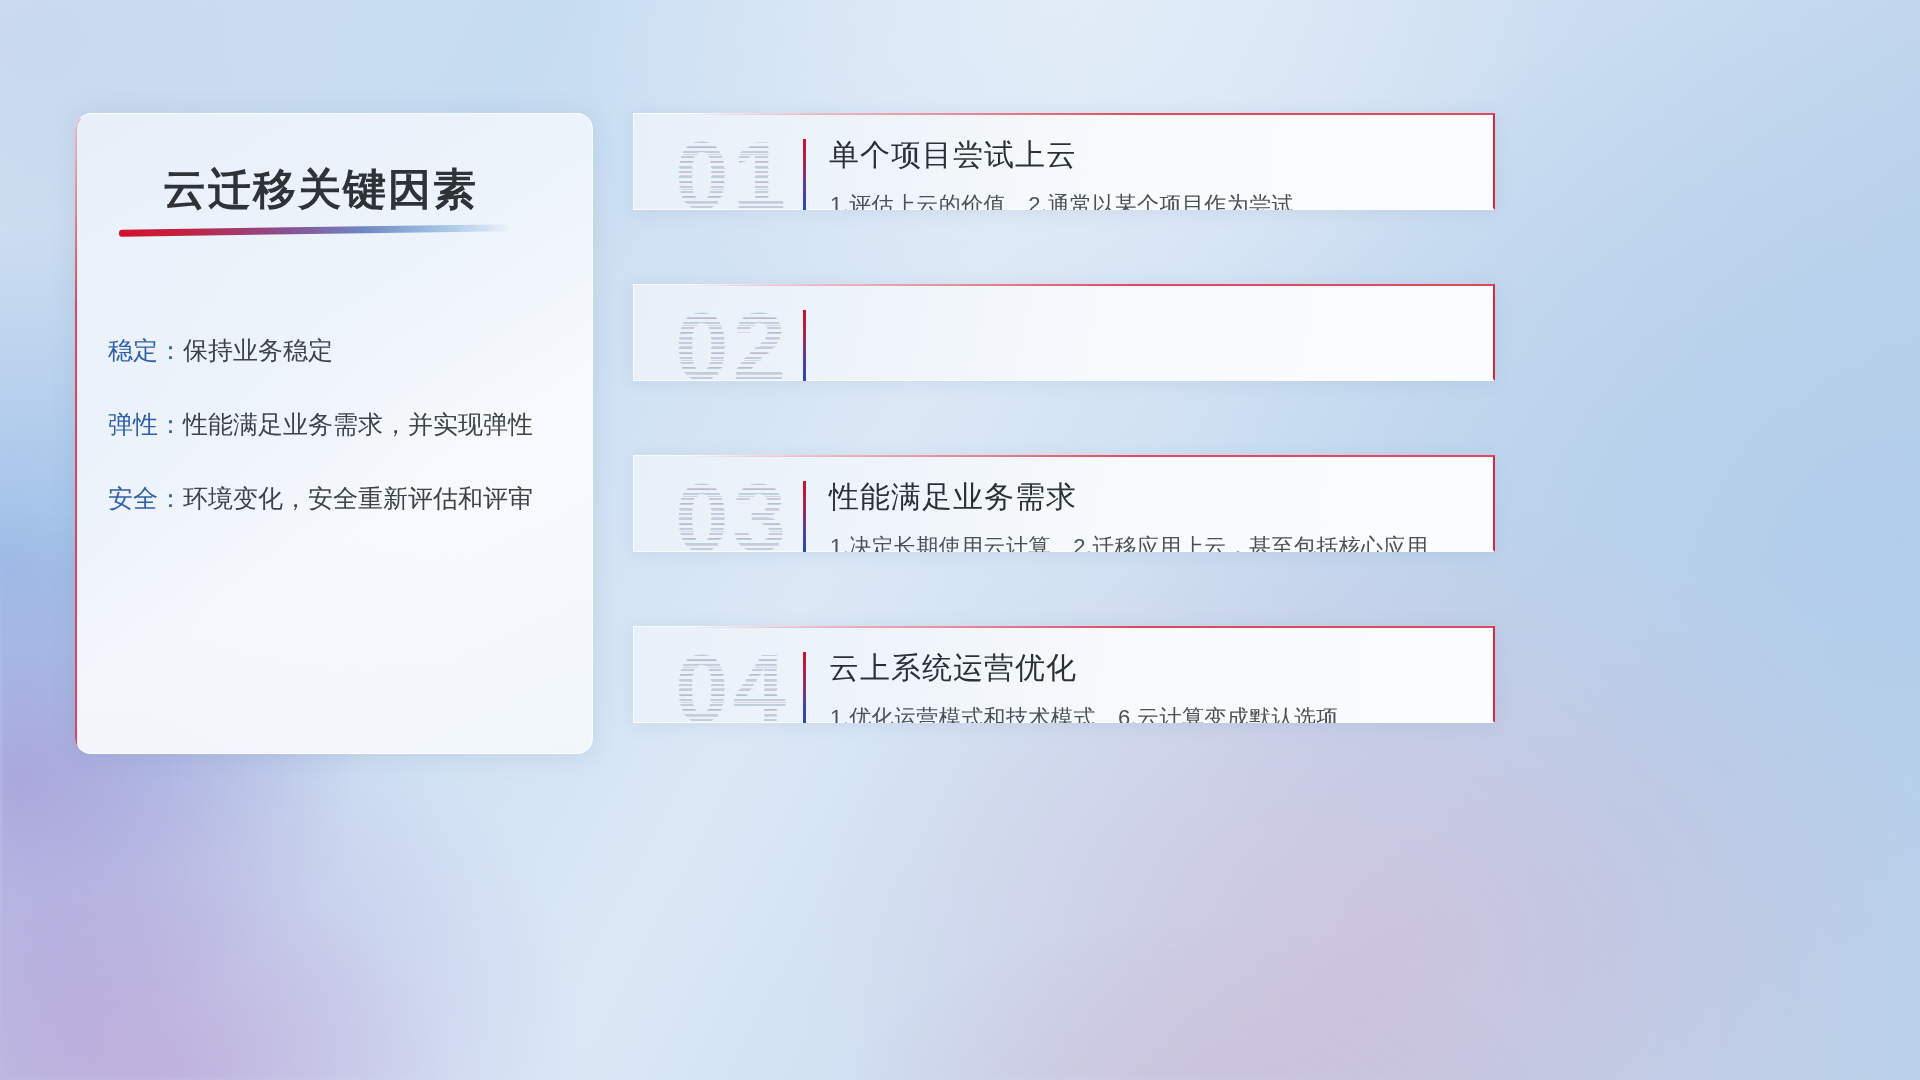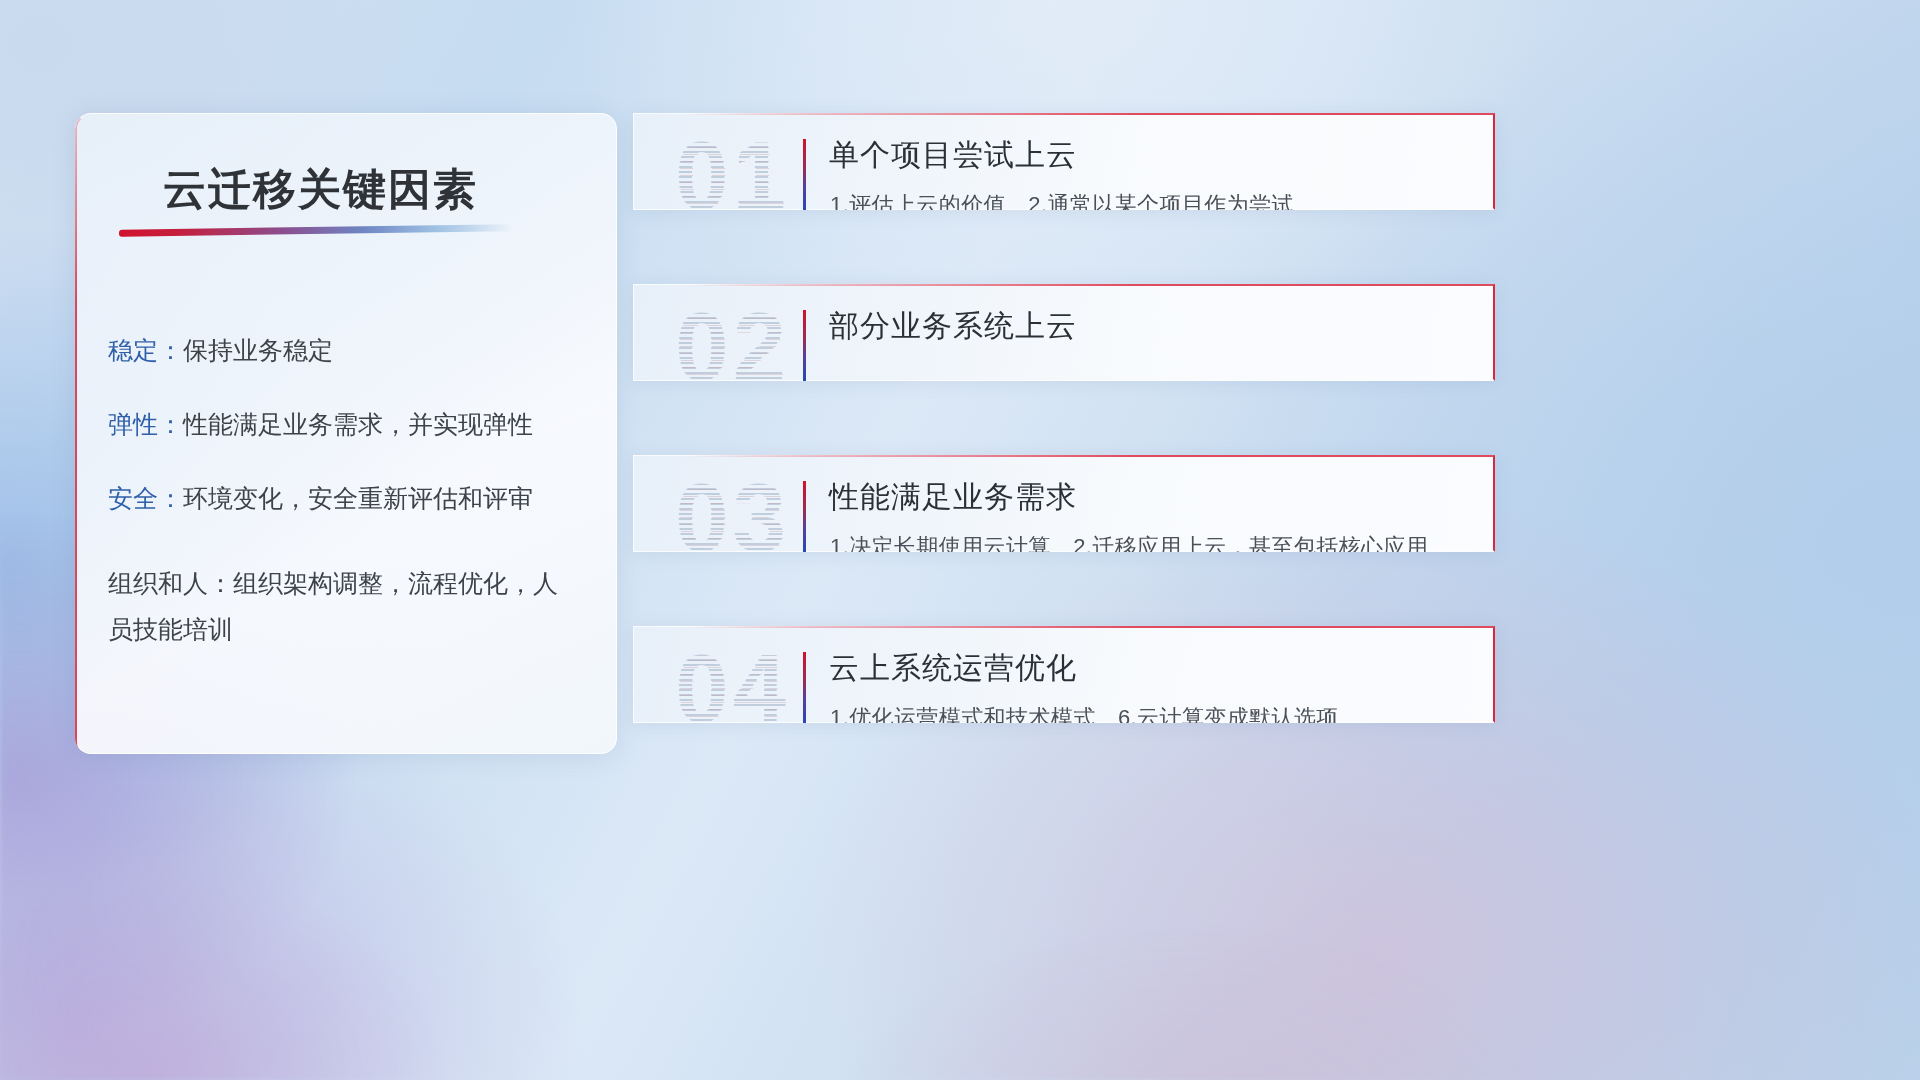--- a/index.html
+++ b/index.html
@@ -30,21 +30,20 @@
 
   #stage{position:absolute;inset:0;}
 
   
   #left-panel{
     position:absolute;left:75px;top:113px;width:518px;height:641px;
     border-radius:16px;
     background:linear-gradient(150deg, rgba(233,241,250,0.93) 0%, rgba(241,246,252,0.90) 35%, rgba(250,251,254,0.93) 62%, rgba(244,248,252,0.92) 100%);
     box-shadow:0 2px 24px rgba(90,120,160,0.16);
     overflow:hidden;
-    padding-left:24px;
   }
   #left-panel .edge-red{
     position:absolute;left:0;top:0;width:100%;height:100%;
     border-radius:16px;
     border-left:2px solid rgba(214,40,60,0.85);
     border-bottom:2px solid rgba(214,40,60,0.85);
     border-right:2px solid rgba(214,40,60,0.0);
     border-top:2px solid rgba(214,40,60,0.0);
     -webkit-mask-image:linear-gradient(200deg, rgba(0,0,0,0) 12%, #000 46%, #000 100%);
     mask-image:linear-gradient(200deg, rgba(0,0,0,0) 12%, #000 46%, #000 100%);
@@ -152,42 +151,40 @@
 
       <div class="factor-row">
         <span class="factor-label">弹性：</span><span class="factor-text">性能满足业务需求，并实现弹性</span>
       </div>
 
       <div class="factor-row">
         <span class="factor-label">安全：</span><span class="factor-text">环境变化，安全重新评估和评审</span>
       </div>
 
 
-      <div class="factor-row wrap">组织和人：组织架构调整，流程优化，人员技能培训</div>
 
     </div>
   </div>
 
   <div class="step-card" style="top:113px">
     <div class="hilite"></div>
     <div class="accent"></div>
     <div class="wm-num">01</div>
     <div class="wm-num tint">01</div>
     <div class="divider-bar"></div>
     <div class="step-title">单个项目尝试上云</div>
     <div class="step-sub">1.评估上云的价值　2.通常以某个项目作为尝试</div>
   </div>
 
   <div class="step-card" style="top:284px">
     <div class="hilite"></div>
     <div class="accent"></div>
     <div class="wm-num">02</div>
     <div class="wm-num tint">02</div>
     <div class="divider-bar"></div>
-    <div class="step-title">部分业务系统上云</div>
   </div>
 
   <div class="step-card" style="top:455px">
     <div class="hilite"></div>
     <div class="accent"></div>
     <div class="wm-num">03</div>
     <div class="wm-num tint">03</div>
     <div class="divider-bar"></div>
     <div class="step-title">性能满足业务需求</div>
     <div class="step-sub">1.决定长期使用云计算　2.迁移应用上云，甚至包括核心应用</div>

